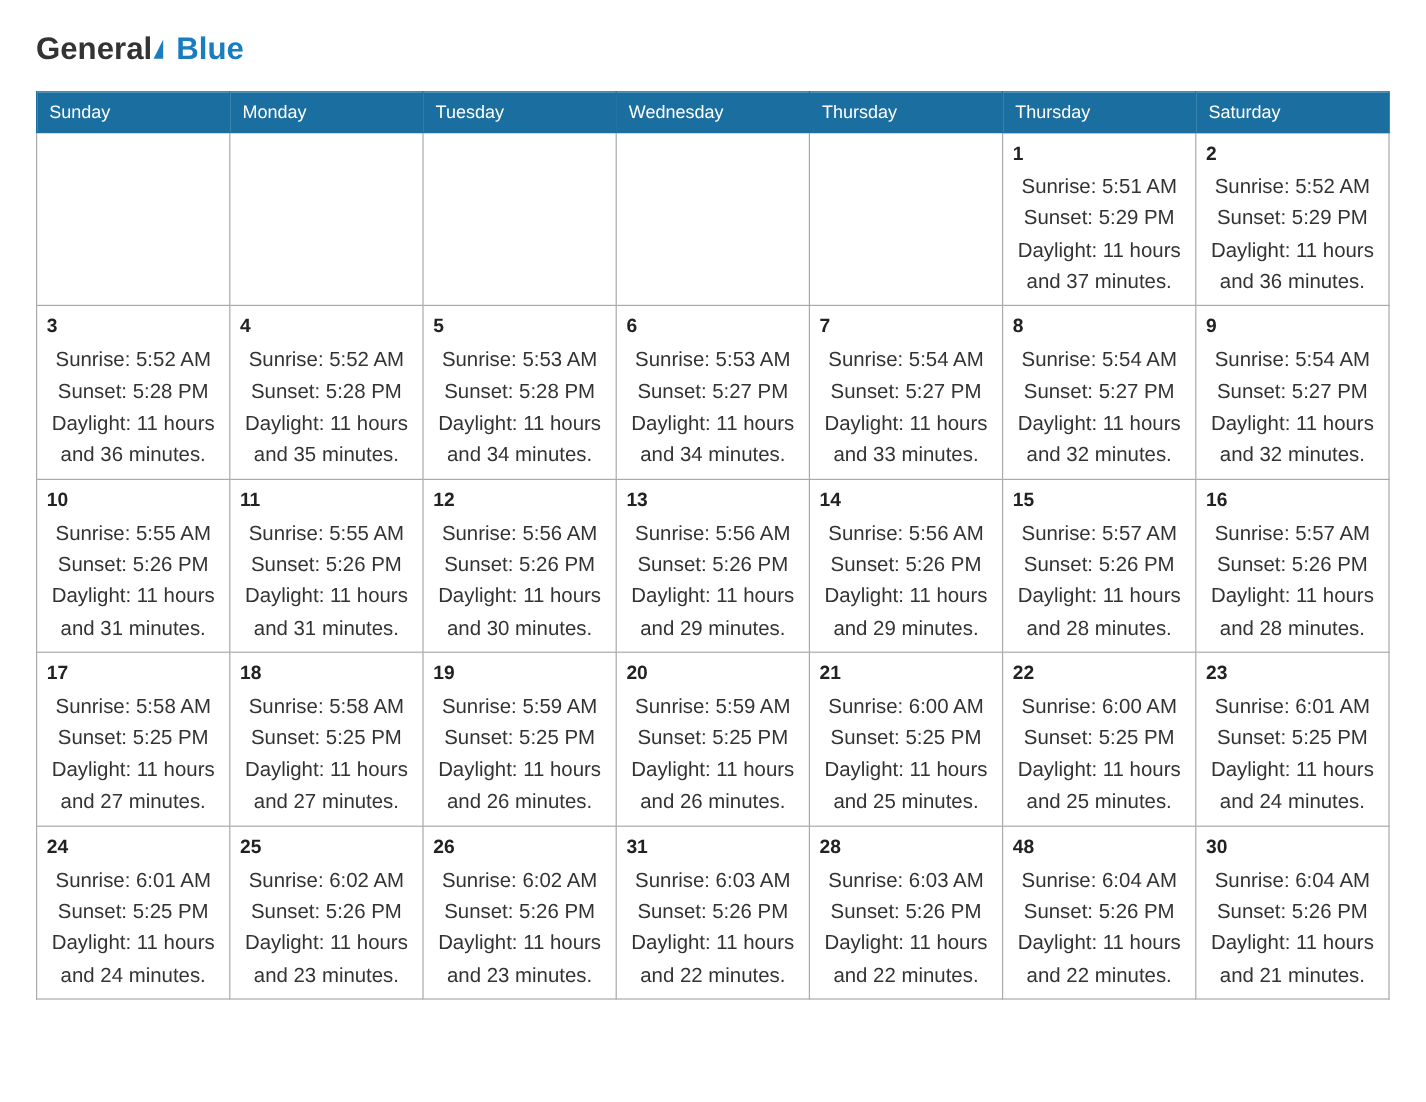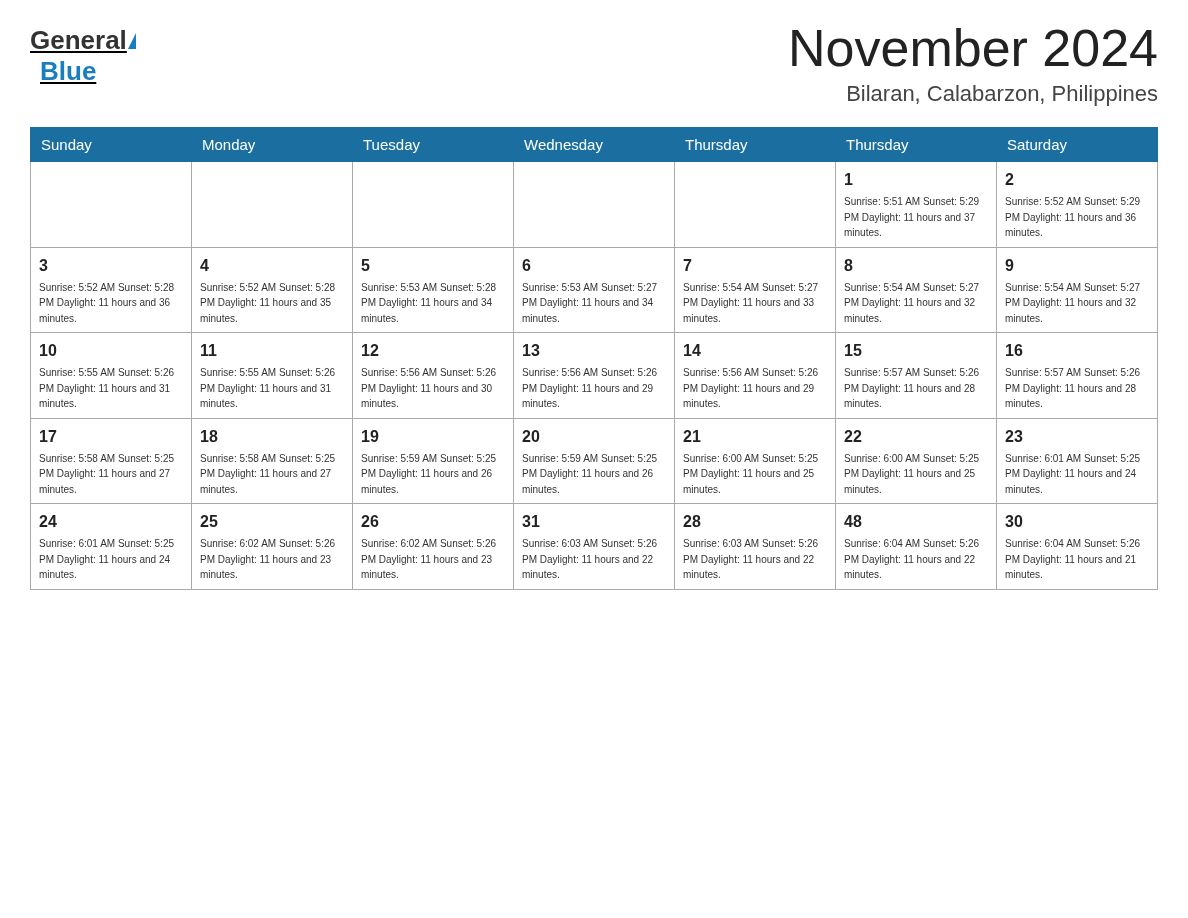--- a/index.html
+++ b/index.html
@@ -11,24 +11,23 @@
       min-height: 918px;
     }
     .header {
       display: flex;
       justify-content: space-between;
       align-items: flex-start;
       margin-bottom: 20px;
     }
     .logo {
       display: flex;
-      flex-direction: column;
+      flex-direction: row;
       align-items: flex-start;
       padding-top: 5px;
-      text-decoration: underline;
     }
     .title-area {
       text-align: right;
     }
     .month-title {
       font-size: 52px;
       font-weight: normal;
       color: #222;
       line-height: 1.1;
     }
@@ -63,23 +62,24 @@
       line-height: 1.5;
     }
     .day-number {
       font-size: 16px;
       font-weight: bold;
       color: #222;
       display: block;
       margin-bottom: 2px;
     }
     .day-info {
-      font-size: 10px;
+      font-size: 17px;
       color: #333;
       line-height: 1.55;
+      text-align: center;
     }
     .empty-cell {
       background: #fff;
     }
     tr:first-child td {
       
     }
     .logo-row {
       display: flex;
       align-items: center;
@@ -116,24 +116,20 @@
   <div class="logo">
     <div class="logo-row">
       <span class="logo-text-general">General</span>
       <span class="logo-arrow"></span>
     </div>
     <div class="logo-line2">
       <span style="width:10px;display:inline-block;"></span>
       <span class="logo-text-blue">Blue</span>
     </div>
   </div>
-  <div class="title-area">
-    <div class="month-title">November 2024</div>
-    <div class="location">Bilaran, Calabarzon, Philippines</div>
-  </div>
 </div>
 
 <table class="calendar">
   <thead>
     <tr>
     <th>Sunday</th>
         <th>Monday</th>
         <th>Tuesday</th>
         <th>Wednesday</th>
         <th>Thursday</th>

